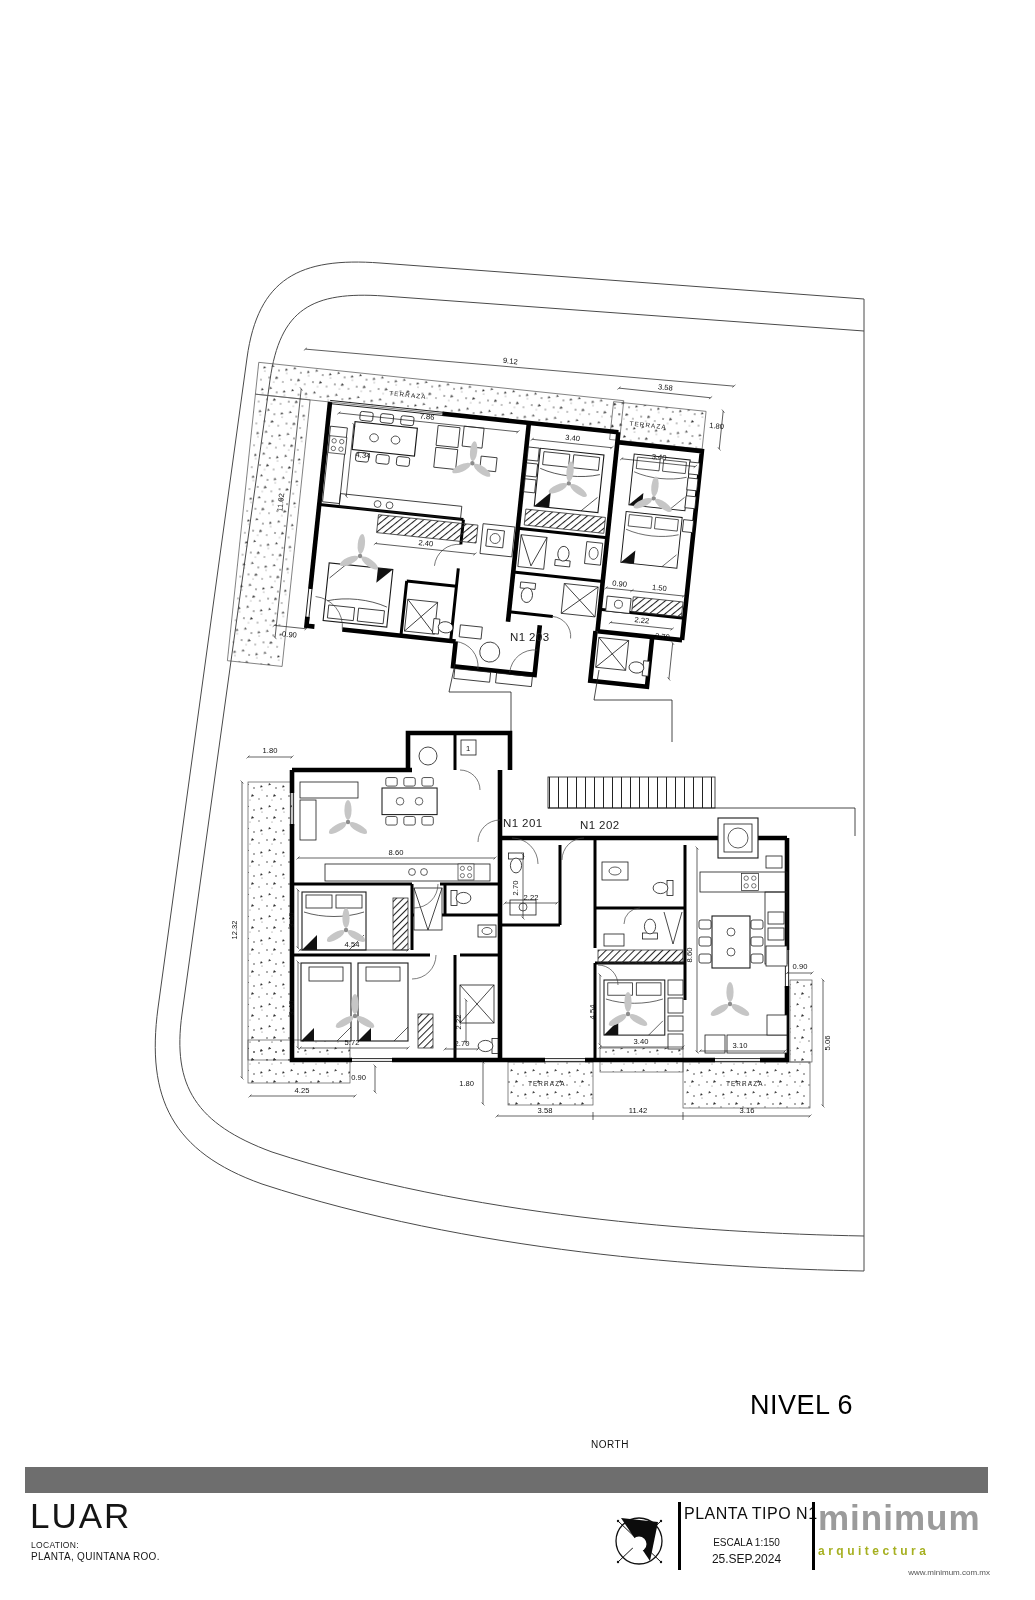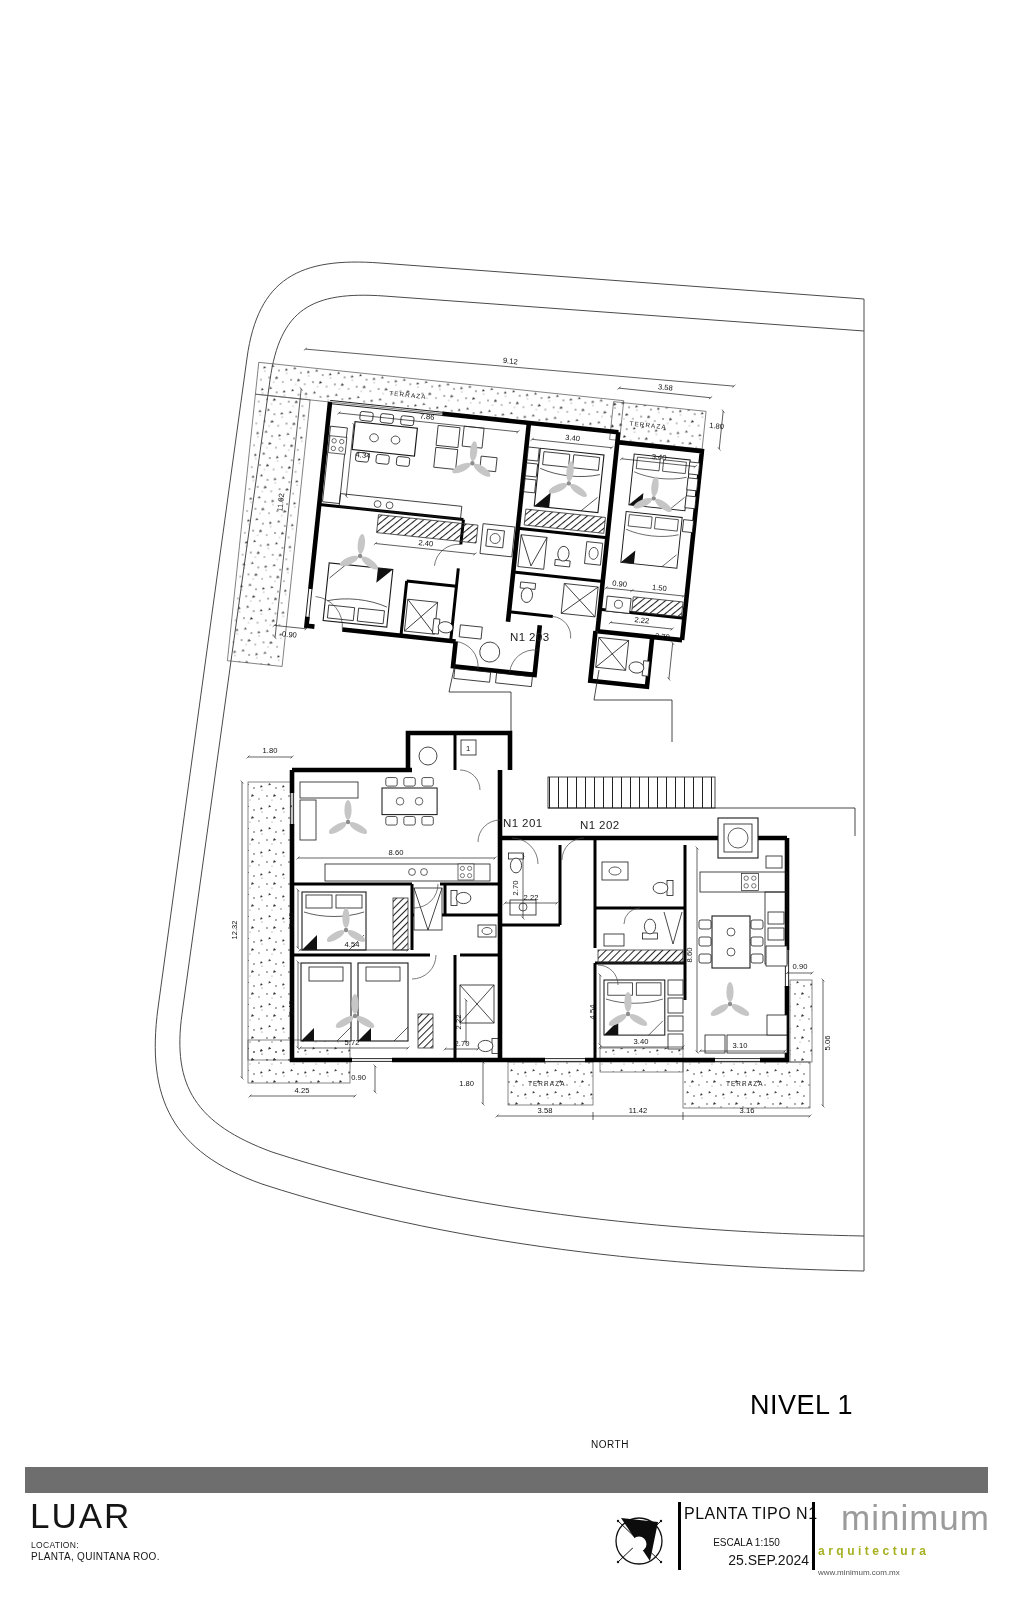--- a/index.html
+++ b/index.html
@@ -27,26 +27,26 @@
   .bar{position:absolute;left:25px;top:1467px;width:963px;height:26px;background:#6e6e6e}
   .project{position:absolute;left:30px;top:1496px;font-size:35px;letter-spacing:2px;color:#151515}
   .loc-label{position:absolute;left:31px;top:1540px;font-size:8.5px;color:#222;letter-spacing:.3px}
   .loc-value{position:absolute;left:31px;top:1551px;font-size:10px;color:#151515;letter-spacing:.3px}
   .north-label{position:absolute;left:591px;top:1439px;font-size:10px;color:#111;letter-spacing:.5px}
   .vbar-l,.vbar-r{position:absolute;top:1502px;width:3px;height:68px;background:#000}
   .vbar-l{left:678px}.vbar-r{left:812px}
   .sheet-title{position:absolute;left:684px;top:1505px;width:127px;text-align:center;font-size:16px;
                letter-spacing:.5px;color:#0d0d0d;white-space:nowrap}
   .scale{position:absolute;left:684px;top:1537px;width:125px;text-align:center;font-size:10px;color:#151515}
-  .date{position:absolute;left:684px;top:1552px;width:125px;text-align:right;font-size:14px;color:#151515}
-  .brand-name{position:absolute;left:818px;top:1498px;width:172px;text-align:right;font-size:35px;
-              color:#9b9b9b;letter-spacing:1px;font-weight:400}
+  .date{position:absolute;left:684px;top:1552px;width:125px;text-align:center;font-size:12px;color:#151515}
+  .brand-name{position:absolute;left:818px;top:1498px;width:172px;text-align:left;font-size:35px;
+              color:#9b9b9b;letter-spacing:1px;font-weight:700}
   .brand-tag{position:absolute;left:818px;top:1544px;width:172px;font-size:12px;
              color:#a6b021;font-weight:bold;letter-spacing:3.5px}
-  .brand-url{position:absolute;left:818px;top:1568px;width:172px;text-align:left;font-size:8px;color:#555}
+  .brand-url{position:absolute;left:818px;top:1568px;width:172px;text-align:right;font-size:8px;color:#555}
   .level-title{position:absolute;left:750px;top:1390px;font-size:27px;color:#000;letter-spacing:.5px}
 </style>
 </head>
 <body>
 
 <div id="sheet">
 
 <svg width="1035" height="1600" viewBox="0 0 1035 1600">
 <defs>
   <pattern id="stip" width="22" height="22" patternUnits="userSpaceOnUse">
@@ -449,21 +449,21 @@
   <circle cx="618" cy="1521" r="1.2" fill="#111"></circle>
         <circle cx="661" cy="1521" r="1.2" fill="#111"></circle>
   <circle cx="618" cy="1562" r="1.2" fill="#111"></circle>
         <circle cx="661" cy="1562" r="1.2" fill="#111"></circle>
   <path d="M621,1518 L658,1522 L650,1561 Z" fill="#0c0c0c"></path>
   <circle cx="639" cy="1544" r="7.5" fill="#fff"></circle>
 </g>
 </svg>
 
 
-<div class="level-title">NIVEL 1</div>
+<div class="level-title">NIVEL 6</div>
 
 <div class="bar"></div>
 <div class="project">LUAR</div>
 <div class="loc-label">LOCATION:</div>
 <div class="loc-value">PLANTA, QUINTANA ROO.</div>
 <div class="north-label">NORTH</div>
 <div class="vbar-l"></div>
 <div class="sheet-title">PLANTA TIPO N1</div>
 <div class="scale">ESCALA 1:150</div>
 <div class="date">25.SEP.2024</div>

